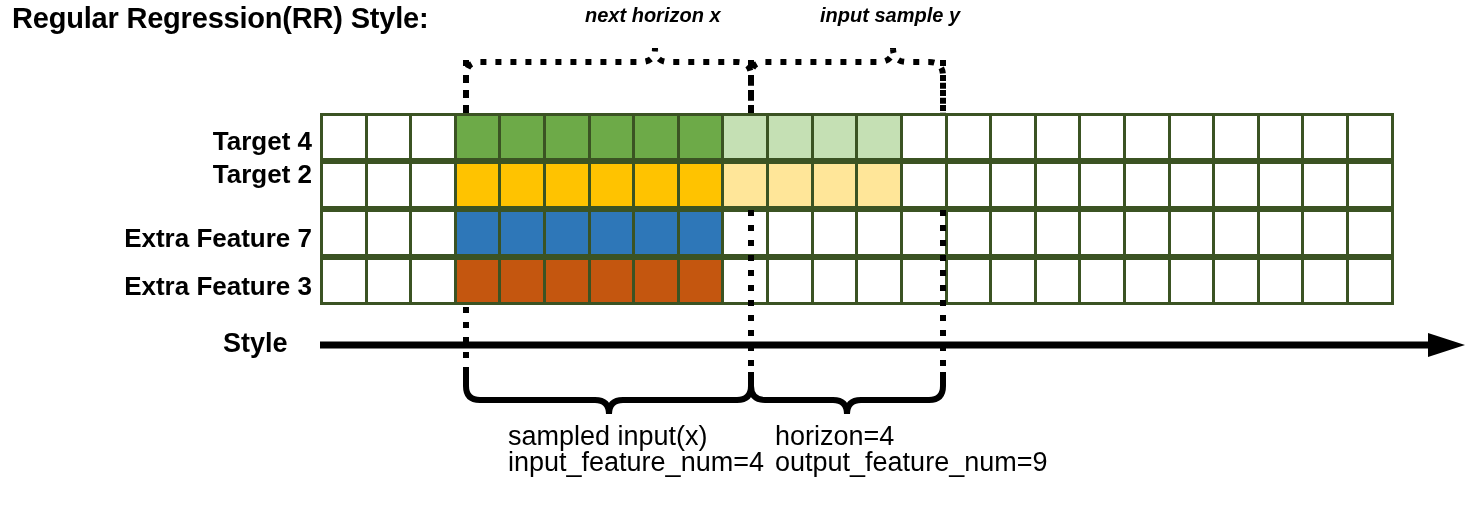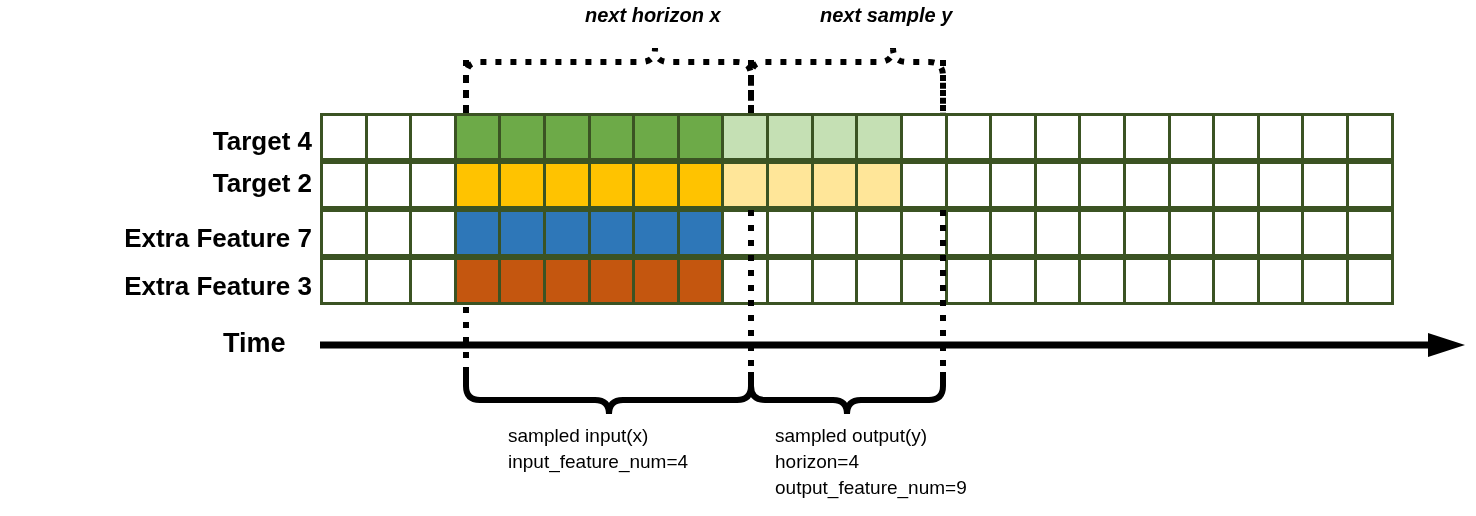--- a/index.html
+++ b/index.html
@@ -67,21 +67,21 @@
     position: absolute;
     right: 0;
     width: 280px;
     text-align: right;
     font-size: 26px;
     font-weight: 700;
     color: #000000;
     white-space: nowrap;
   }
   #lbl-t1 { top: 126px; }
-  #lbl-t2 { top: 168px; }
+  #lbl-t2 { top: 159px; }
   #lbl-e1 { top: 223px; }
   #lbl-e2 { top: 271px; }
   .row-label-holder {
     position: absolute;
     left: 20px;
     width: 292px;
     height: 0;
   }
 
   
@@ -107,38 +107,39 @@
     left: 0;
     top: 0;
     width: 1476px;
     height: 516px;
     pointer-events: none;
   }
 
   
   .caption {
     position: absolute;
-    font-size: 19px;
+    font-size: 27px;
     font-weight: 400;
     color: #000000;
     line-height: 26px;
     white-space: nowrap;
   }
   #cap-input { left: 508px; top: 423px; }
   #cap-output { left: 775px; top: 423px; }
   .caption div { white-space: nowrap; }
 </style>
 </head>
 <body>
 
 <div id="root">
 
+  <div id="title">Regular Regression(RR) Style:</div>
 
   <div class="top-label" id="label-next-x">next horizon x</div>
-  <div class="top-label" id="label-next-y">next sample y</div>
+  <div class="top-label" id="label-next-y">input sample y</div>
 
   <div class="row-label-holder">
     <div class="row-label" id="lbl-t1">Target 4</div>
     <div class="row-label" id="lbl-t2">Target 2</div>
     <div class="row-label" id="lbl-e1">Extra Feature 7</div>
     <div class="row-label" id="lbl-e2">Extra Feature 3</div>
   </div>
 
   <div id="grid">
       <div class="grid-row" style="top: 0px;">
@@ -240,21 +241,21 @@
         <div class="cell" style="border-color: rgb(59, 83, 35); background: rgb(255, 255, 255);"></div>
         <div class="cell" style="border-color: rgb(59, 83, 35); background: rgb(255, 255, 255);"></div>
         <div class="cell" style="border-color: rgb(59, 83, 35); background: rgb(255, 255, 255);"></div>
         <div class="cell" style="border-color: rgb(59, 83, 35); background: rgb(255, 255, 255);"></div>
         <div class="cell" style="border-color: rgb(59, 83, 35); background: rgb(255, 255, 255);"></div>
         <div class="cell" style="border-color: rgb(59, 83, 35); background: rgb(255, 255, 255);"></div>
         <div class="cell" style="border-color: rgb(59, 83, 35); background: rgb(255, 255, 255);"></div>
       </div>
     </div>
 
-  <div id="time-label">Time</div>
+  <div id="time-label">Style</div>
   <svg id="time-axis" viewBox="0 0 1150 30">
     <line x1="0" y1="15" x2="1112" y2="15" stroke="#000" stroke-width="7"></line>
     <polygon points="1108,3 1145,15 1108,27" fill="#000"></polygon>
   </svg>
 
   <svg class="svg-layer" viewBox="0 0 1476 516">
 
     <g stroke="#000" stroke-width="6" stroke-dasharray="6 9" stroke-linecap="butt" fill="none">
       <line x1="466" y1="60" x2="466" y2="113"></line>
       <line x1="466" y1="307" x2="466" y2="372"></line>
@@ -276,18 +277,17 @@
       <path d="M751,372 L751,386 Q751,400 765,400 L833,400 Q847,400 847,414 Q847,400 861,400 L929,400 Q943,400 943,386 L943,372"></path>
     </g>
   </svg>
 
   <div class="caption" id="cap-input">
     <div>sampled input(x)</div>
     <div>input_feature_num=4</div>
   </div>
 
   <div class="caption" id="cap-output">
-    <div>sampled output(y)</div>
     <div>horizon=4</div>
     <div>output_feature_num=9</div>
   </div>
 
 </div>
 
 </body></html>

